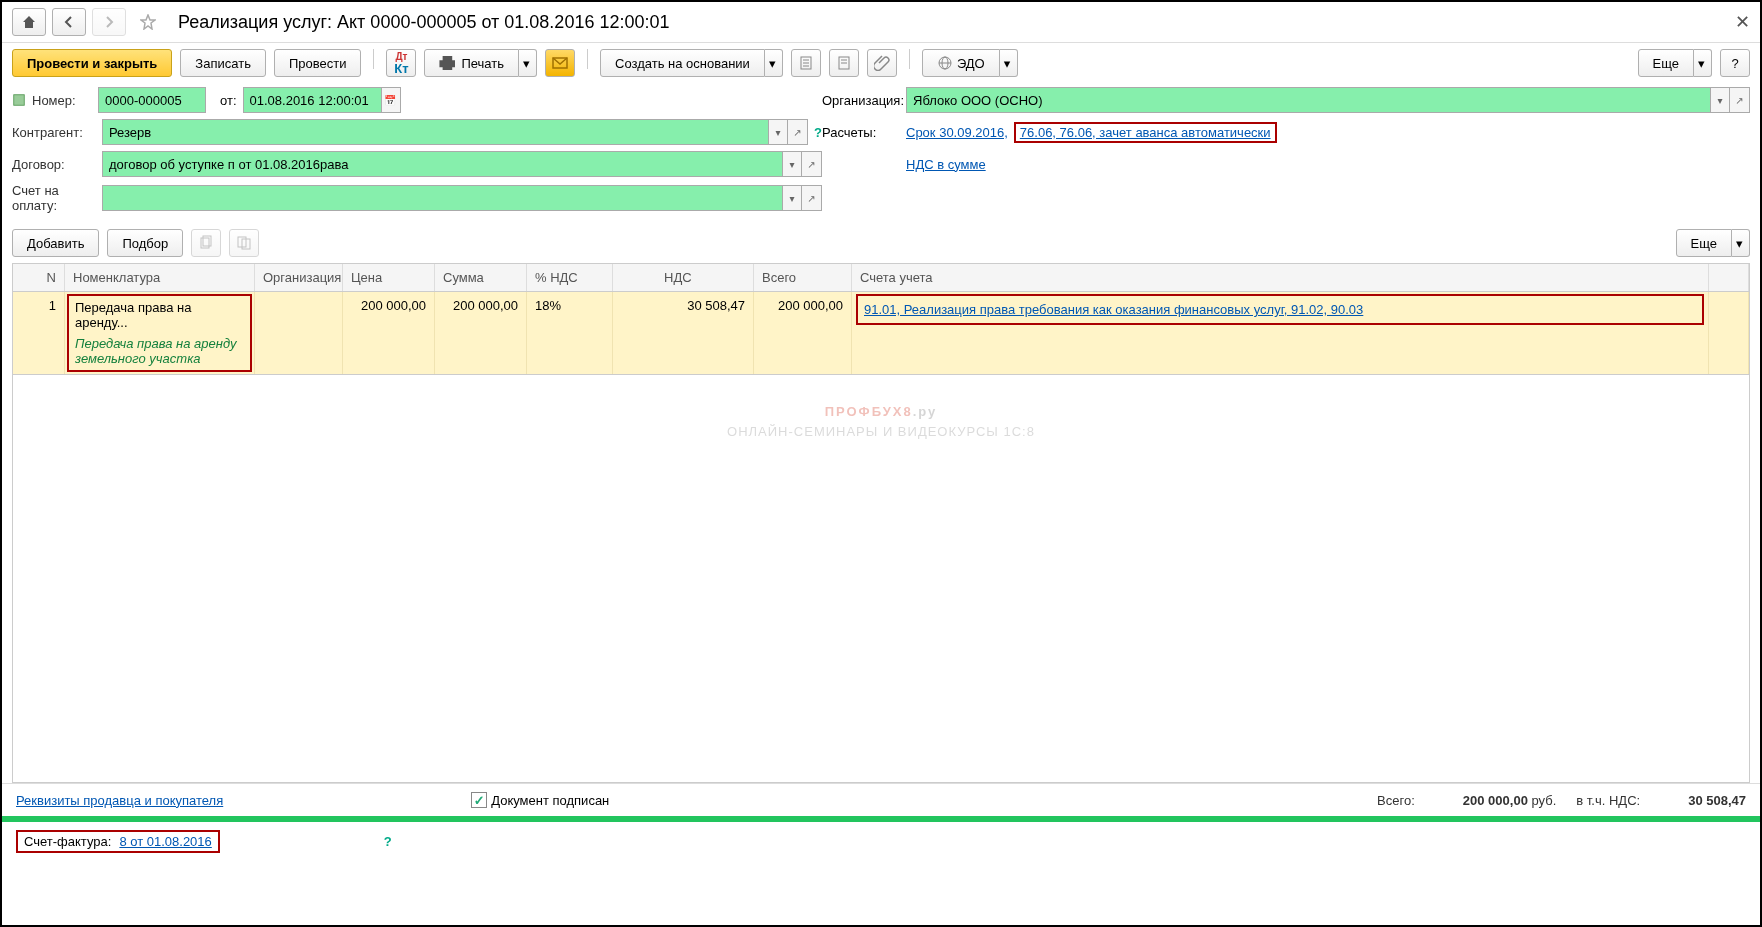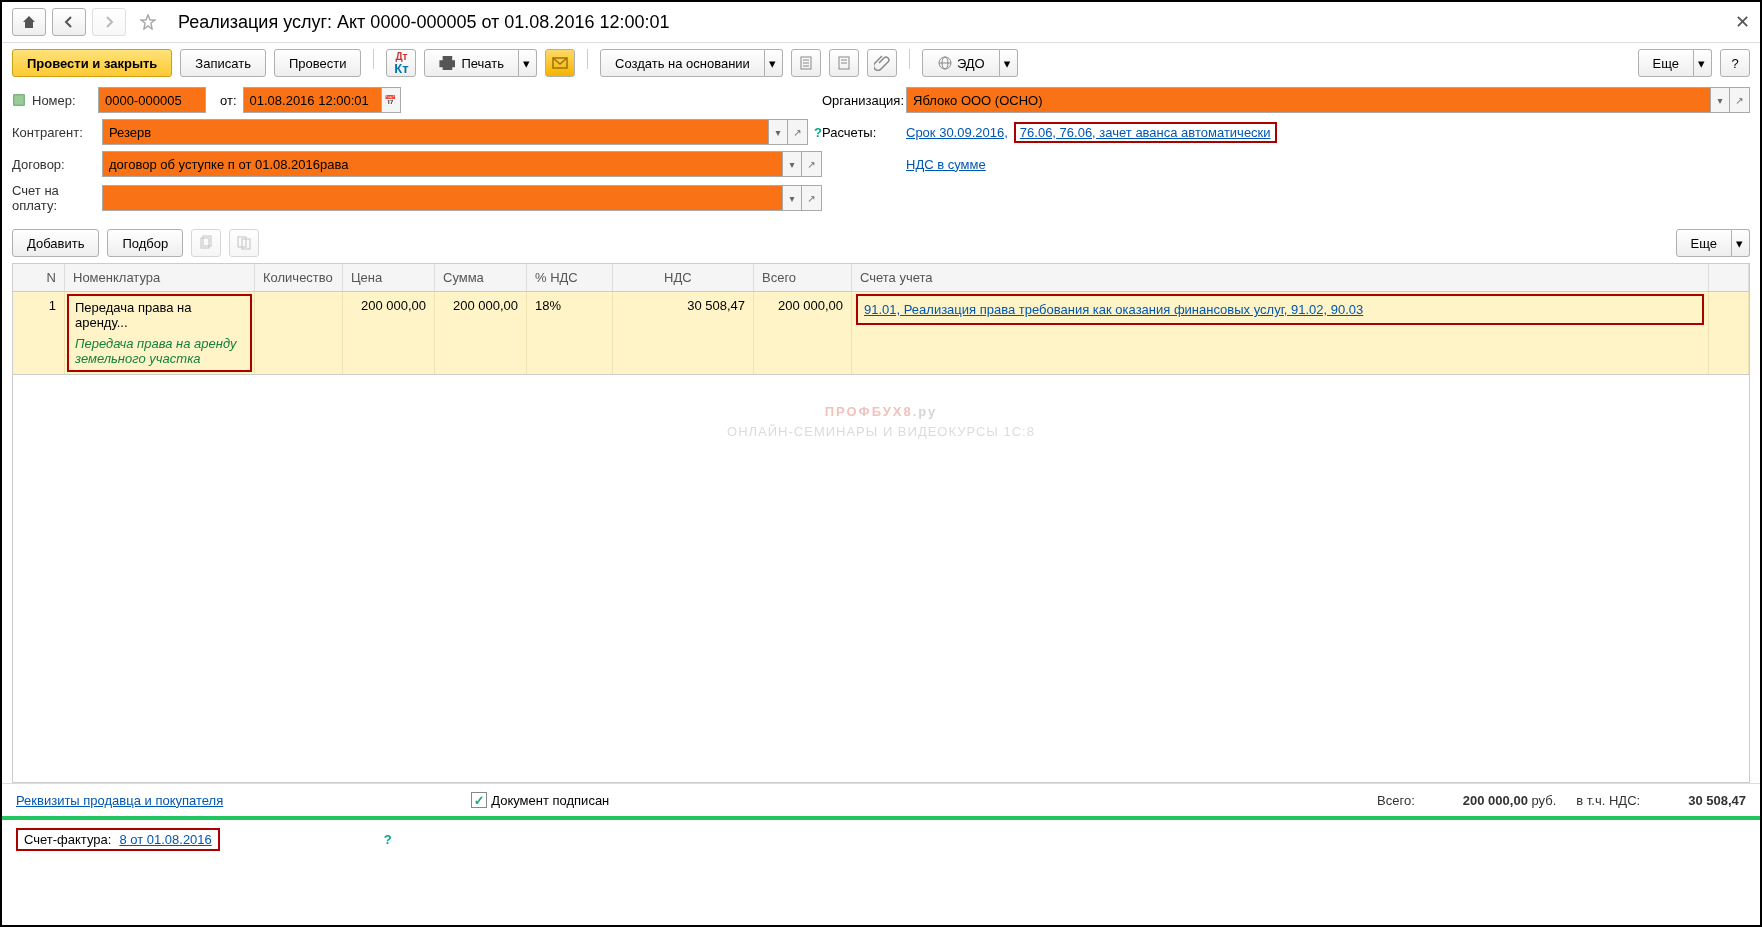--- a/index.html
+++ b/index.html
@@ -20,21 +20,21 @@
 .tool-spacer { flex: 1; }
 .gap-divider { width: 1px; height: 20px; background: #ccc; margin: 0 4px; }
 
 .form-area { padding: 4px 10px; }
 .form-row { display: flex; align-items: center; margin-bottom: 6px; }
 .form-left, .form-right { display: flex; align-items: center; gap: 6px; }
 .form-left { width: 810px; }
 .form-right { flex: 1; }
 .lbl { width: 84px; color: #333; }
 .lbl-wide { width: 78px; }
-.input { border: 1px solid #aaa; height: 26px; padding: 2px 6px; background: #f97316; }
+.input { border: 1px solid #aaa; height: 26px; padding: 2px 6px; background: #86efac; }
 .input-combo { display: flex; }
 .input-combo .input { border-right: none; }
 .input-combo .cbtn { width: 20px; border: 1px solid #aaa; background: #f5f5f5; display: flex; align-items: center; justify-content: center; cursor: pointer; font-size: 10px; color: #666; }
 .input-combo .cbtn + .cbtn { border-left: none; }
 .link { color: #0057b3; text-decoration: underline; cursor: pointer; }
 .help-q { color: #0a8; font-weight: bold; cursor: pointer; }
 
 .red-box { border: 2px solid #a00; padding: 1px 4px; }
 
 .tabletools { display: flex; align-items: center; gap: 8px; padding: 6px 10px; }
@@ -63,21 +63,21 @@
 .watermark { position: absolute; left: 50%; top: 10px; transform: translateX(-50%); text-align: center; opacity: 0.35; pointer-events: none; }
 .watermark .wm1 { font-size: 34px; font-weight: bold; color: #d94f3d; letter-spacing: 2px; }
 .watermark .wm1 .wm-ru { color: #888; }
 .watermark .wm2 { font-size: 13px; color: #999; letter-spacing: 1px; }
 
 .footer1 { display: flex; align-items: center; padding: 8px 14px; border-top: 1px solid #ddd; gap: 4px; }
 .footer1 .totals { margin-left: auto; display: flex; gap: 20px; color: #333; }
 .footer1 .totals span.v { font-weight: 600; margin-left: 8px; }
 .chk { width: 16px; height: 16px; border: 1px solid #888; display: inline-flex; align-items: center; justify-content: center; color: #2a7; font-weight: bold; }
 
-.footer2 { display: flex; align-items: center; padding: 8px 14px; border-top: 4px solid #22c55e; gap: 12px; }
+.footer2 { display: flex; align-items: center; padding: 8px 14px; border-top: 6px solid #22c55e; gap: 12px; }
 .sf-box { border: 2px solid #a00; padding: 2px 6px; display: inline-flex; gap: 8px; align-items: center; }
 
 svg.ic { width: 16px; height: 16px; }
 .printer-ic { width: 16px; height: 14px; background: #555; clip-path: polygon(20% 0,80% 0,80% 30%,100% 30%,100% 80%,80% 80%,80% 100%,20% 100%,20% 80%,0 80%,0 30%,20% 30%); }
 </style>
 </head>
 <body>
 
 <div class="titlebar">
   <button class="btn-sm">
@@ -259,21 +259,21 @@
   <div class="btn-split">
     <button class="btn">Еще</button>
     <button class="btn drop">▾</button>
   </div>
 </div>
 
 <div class="grid">
   <div class="grid-head">
     <div class="col-n">N</div>
     <div class="col-nom">Номенклатура</div>
-    <div class="col-qty">Количество</div>
+    <div class="col-qty">Организация</div>
     <div class="col-price" style="text-align:left">Цена</div>
     <div class="col-sum" style="text-align:left">Сумма</div>
     <div class="col-vat">% НДС</div>
     <div class="col-nds" style="text-align:left">НДС</div>
     <div class="col-total" style="text-align:left">Всего</div>
     <div class="col-acc">Счета учета</div>
     <div class="col-tail"></div>
   </div>
   <div class="grid-row">
     <div class="col-n">1</div>

